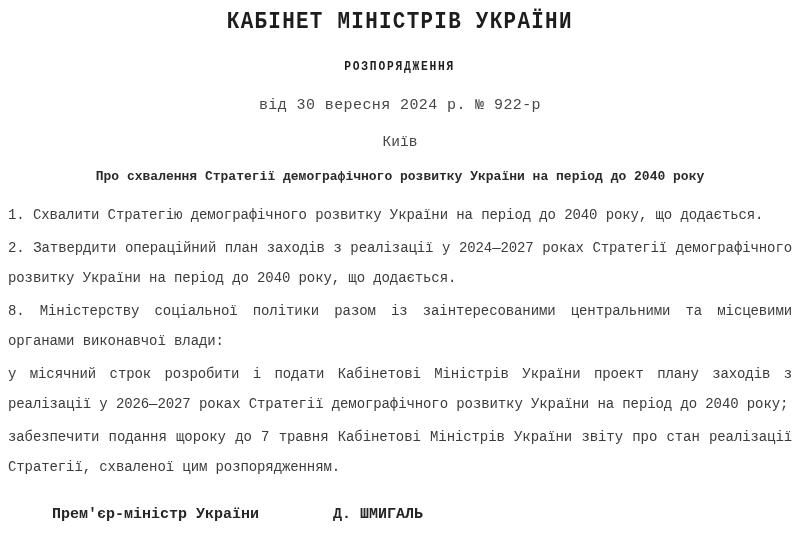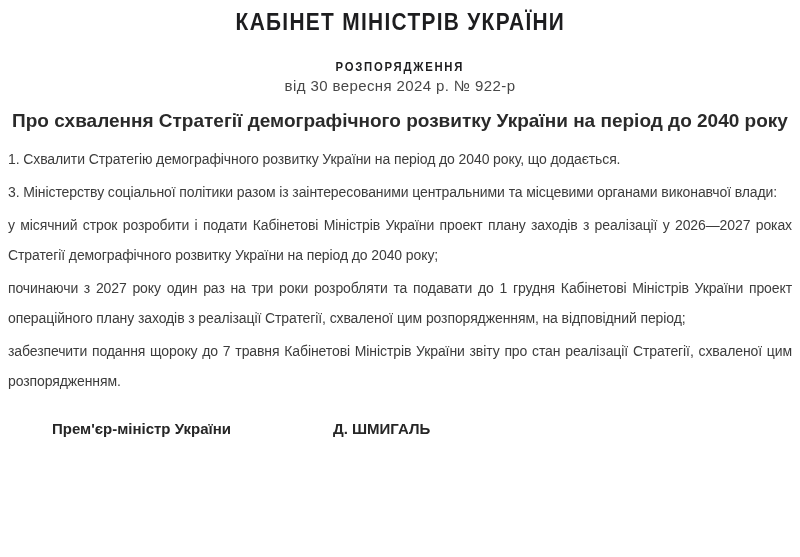--- a/index.html
+++ b/index.html
@@ -13,20 +13,21 @@
     overflow: hidden;
     font-family: "Liberation Sans", sans-serif;
     color: #3c3c3c;
     -webkit-font-smoothing: antialiased;
   }
   .page {
     box-sizing: border-box;
     width: 800px;
     height: 473px;
     padding: 0 8px 0 8px;
+    font-family: Liberation Mono, monospace;
   }
   .doc-header {
     text-align: center;
   }
   .institution {
     margin: 8px 0 0 0;
     font-size: 24px;
     font-weight: 600;
     letter-spacing: 1.5px;
     color: #1d1d1f;
@@ -41,34 +42,35 @@
   }
   .doc-type {
     margin: 21px 0 0 0;
     font-size: 13px;
     font-weight: 600;
     letter-spacing: 2px;
     color: #1d1d1f;
     line-height: 20px;
   }
   .date-line {
+    margin-top: 20px;
     font-size: 15px;
     letter-spacing: 0.4px;
     color: #474747;
     line-height: 18px;
   }
   .city-line {
     margin-top: 19px;
     font-size: 14.5px;
     color: #474747;
     line-height: 17px;
   }
   .doc-title {
     margin-top: 17px;
-    font-size: 19px;
+    font-size: 13px;
     font-weight: 700;
     color: #2a2a2a;
     line-height: 18px;
   }
   .content {
     margin-top: 14px;
   }
   .content p {
     margin: 0 0 3px 0;
     font-size: 14px;
@@ -100,28 +102,29 @@
 <div class="page">
 
   <header class="doc-header">
     <h1 class="institution">
       <span>КАБІНЕТ МІНІСТРІВ УКРАЇНИ</span>
     </h1>
     <div class="doc-type">
       <span>РОЗПОРЯДЖЕННЯ</span>
     </div>
     <div class="date-line">від 30 вересня 2024 р. № 922-р</div>
+    <div class="city-line">Київ</div>
     <div class="doc-title">Про схвалення Стратегії демографічного розвитку України на період до 2040 року</div>
   </header>
 
   <main class="content">
     <p>1. Схвалити Стратегію демографічного розвитку України на період до 2040 року, що додається.</p>
-    <p>3. Міністерству соціальної політики разом із заінтересованими центральними та місцевими органами виконавчої влади:</p>
+    <p>2. Затвердити операційний план заходів з реалізації у 2024—2027 роках Стратегії демографічного розвитку України на період до 2040 року, що додається.</p>
+    <p>8. Міністерству соціальної політики разом із заінтересованими центральними та місцевими органами виконавчої влади:</p>
     <p>у місячний строк розробити і подати Кабінетові Міністрів України проект плану заходів з реалізації у 2026—2027 роках Стратегії демографічного розвитку України на період до 2040 року;</p>
-    <p>починаючи з 2027 року один раз на три роки розробляти та подавати до 1 грудня Кабінетові Міністрів України проект операційного плану заходів з реалізації Стратегії, схваленої цим розпорядженням, на відповідний період;</p>
     <p>забезпечити подання щороку до 7 травня Кабінетові Міністрів України звіту про стан реалізації Стратегії, схваленої цим розпорядженням.</p>
   </main>
 
   <div class="signature-row">
     <span class="signature-position">Прем'єр-міністр України</span>
     <span class="signature-name">Д. ШМИГАЛЬ</span>
   </div>
 
 </div>
 

